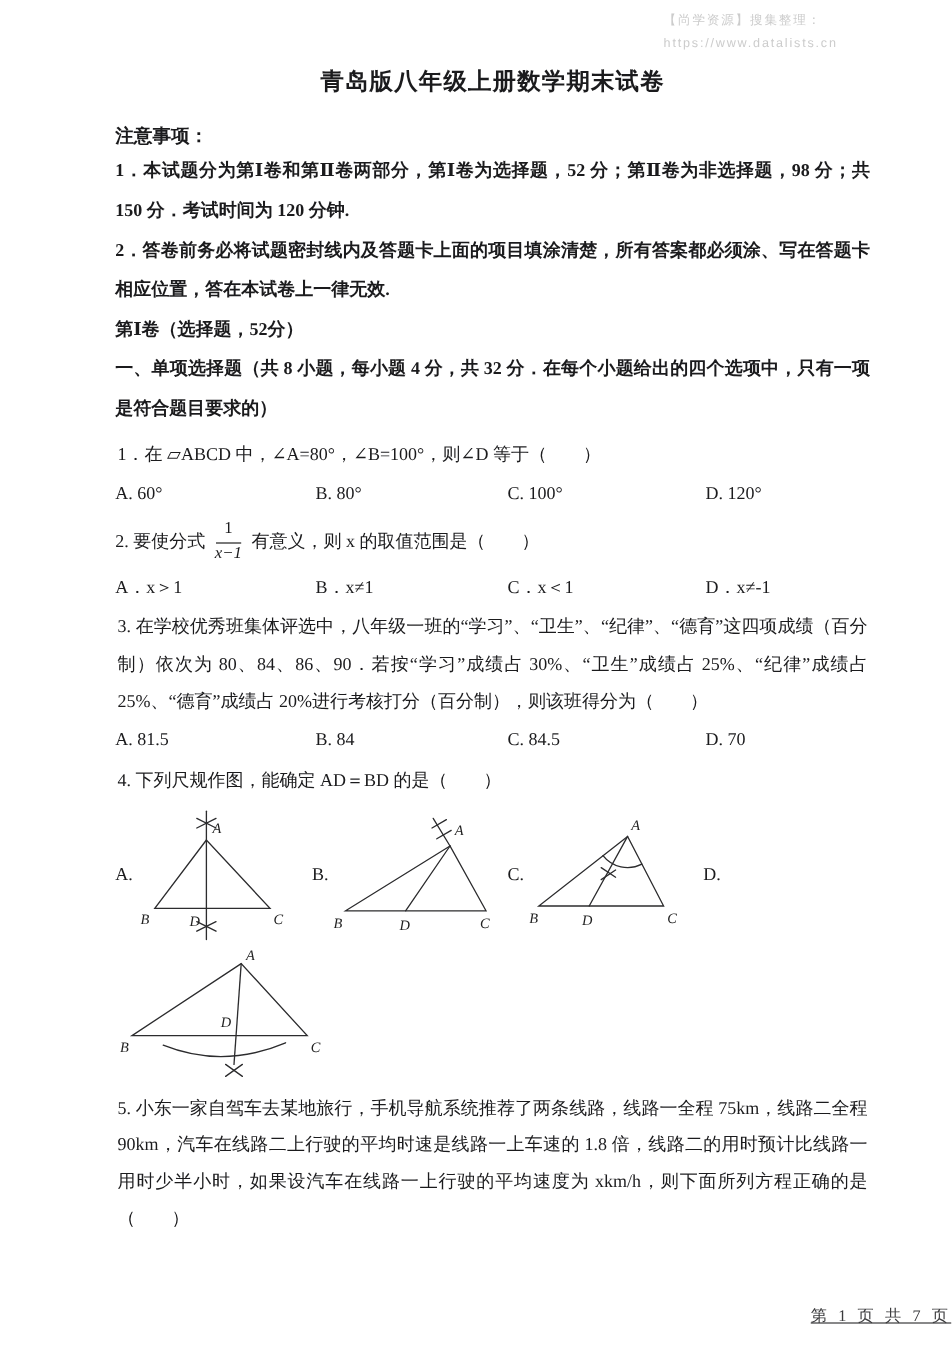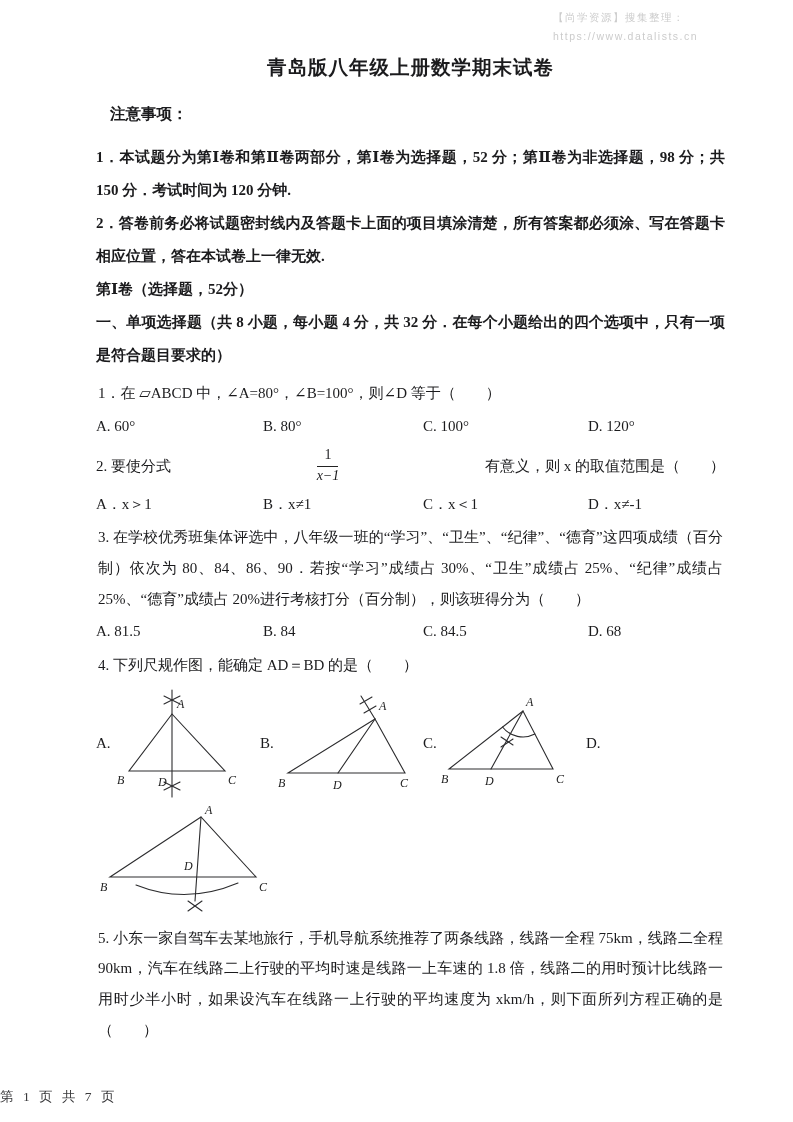--- a/index.html
+++ b/index.html
@@ -11,29 +11,29 @@
   .watermark{
     position:absolute;top:8px;right:30px;width:210px;text-align:left;
     color:#cccccc;font-size:10.5px;line-height:1.8;letter-spacing:1.5px;
     font-family:"Liberation Sans","DejaVu Sans",sans-serif;
   }
   .content{padding:54px 68px 0 96px;}
   .title{
     text-align:center;font-size:19.5px;font-weight:bold;margin:0 0 20px 0;
     letter-spacing:1px;
   }
-  .notes-header{font-weight:bold;font-size:15.5px;line-height:1.7;margin:14px;}
+  .notes-header{font-weight:bold;font-size:15.5px;line-height:1.7;margin:0;}
   .bold-para{font-weight:bold;line-height:2.2;text-align:justify;margin:0;}
   .section-header{font-weight:bold;text-align:left;line-height:2.2;margin:0;}
   .q-para{line-height:2.05;text-align:justify;margin:2px;}
   .options-row{
     display:grid;grid-template-columns:167px 160px 165px auto;
     line-height:2.1;margin:0;
   }
-  .q2-line{display:flex;align-items:center;min-height:46px;line-height:1.6;justify-content:space-between;}
+  .q2-line{display:flex;align-items:center;min-height:46px;line-height:1.6;}
   .frac{
     display:inline-flex;flex-direction:column;align-items:center;
     font-size:14px;margin:0 6px;vertical-align:middle;
   }
   .frac-num{display:block;padding:0 7px 1px 7px;border-bottom:1.2px solid #222;line-height:1.3;}
   .frac-den{display:block;line-height:1.3;font-style:italic;padding:0 2px;}
   .figs-row{display:flex;align-items:center;margin:6px 0 2px 0;}
   .fig-cell{display:flex;align-items:center;}
   .cell-a{width:164px;}
   .cell-b{width:163px;}
@@ -42,22 +42,22 @@
   .figd-wrap{margin:2px 0 6px 2px;}
   svg.construction{display:block;}
   svg.construction path, svg.construction line, svg.construction polygon{
     fill:none;stroke:#2c2c2e;stroke-width:1.1;stroke-linecap:round;
   }
   svg.construction text{
     fill:#222;font-size:12px;font-style:italic;
     font-family:"Liberation Serif","DejaVu Serif",serif;stroke:none;
   }
   .footer{
-    position:absolute;bottom:16px;left:0;width:100%;text-align:left;
-    font-size:13.5px;letter-spacing:3px;color:#3a3a3c;
+    position:absolute;bottom:16px;left:0;width:100%;text-align:right;
+    font-size:13.5px;letter-spacing:3px;color:#3a3a3c;text-decoration:underline;
   }
 </style>
 </head>
 <body>
 
 <div class="page">
 
   <div class="watermark">
     <div>【尚学资源】搜集整理：</div>
     <div>https://www.datalists.cn</div>
@@ -95,21 +95,21 @@
       <span>B．x≠1</span>
       <span>C．x＜1</span>
       <span>D．x≠-1</span>
     </div>
 
     <p class="q-para">3. 在学校优秀班集体评选中，八年级一班的“学习”、“卫生”、“纪律”、“德育”这四项成绩（百分制）依次为 80、84、86、90．若按“学习”成绩占 30%、“卫生”成绩占 25%、“纪律”成绩占 25%、“德育”成绩占 20%进行考核打分（百分制），则该班得分为（　　）</p>
     <div class="options-row">
       <span>A. 81.5</span>
       <span>B. 84</span>
       <span>C. 84.5</span>
-      <span>D. 68</span>
+      <span>D. 70</span>
     </div>
 
     <p class="q-para">4. 下列尺规作图，能确定 AD＝BD 的是（　　）</p>
 
     <div class="figs-row">
 
       <div class="fig-cell cell-a">
         <span class="fig-opt-label">A.</span>
         <svg class="construction" width="124" height="114" viewBox="0 0 124 114">
           <line x1="57" y1="3" x2="57" y2="110"></line>

